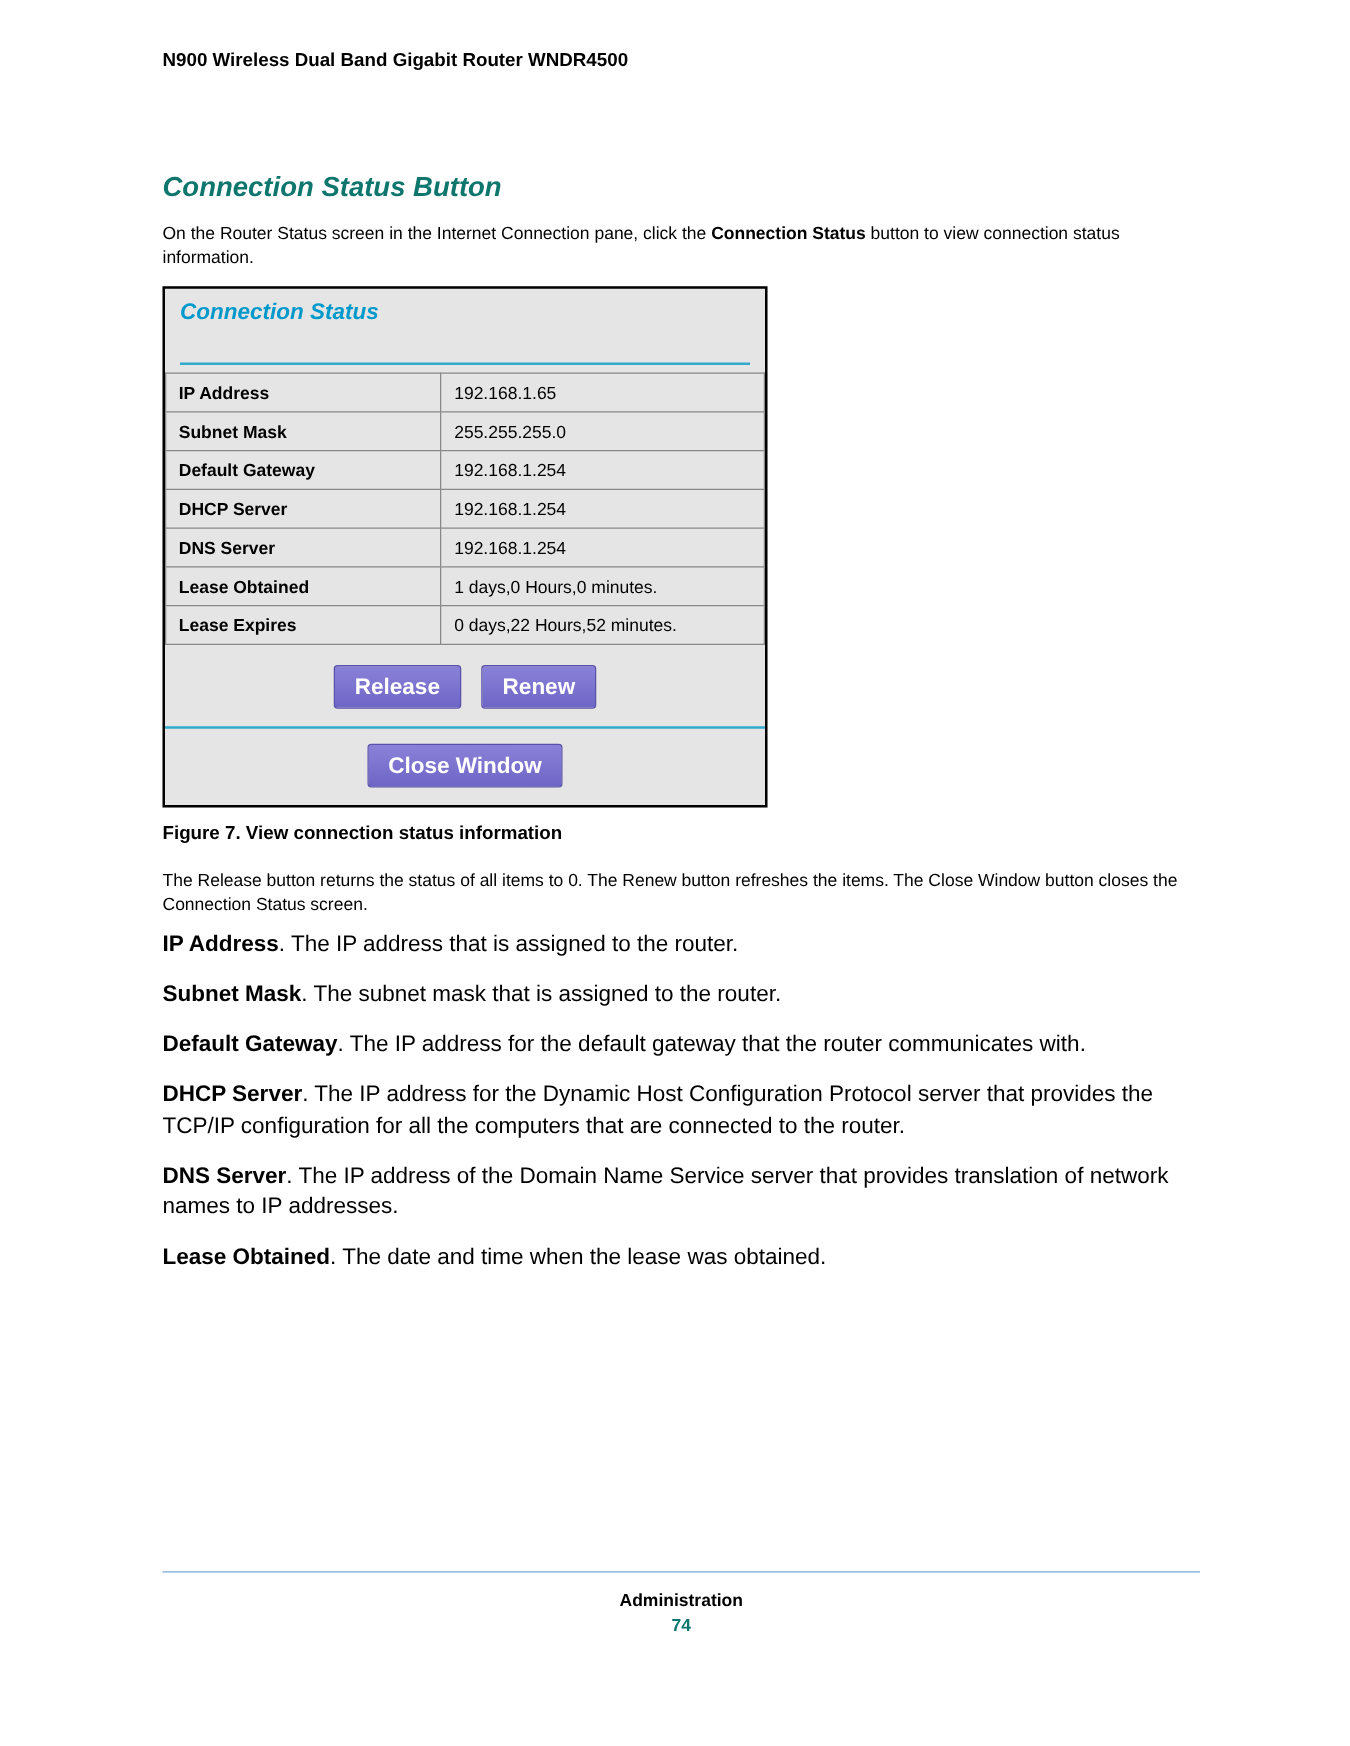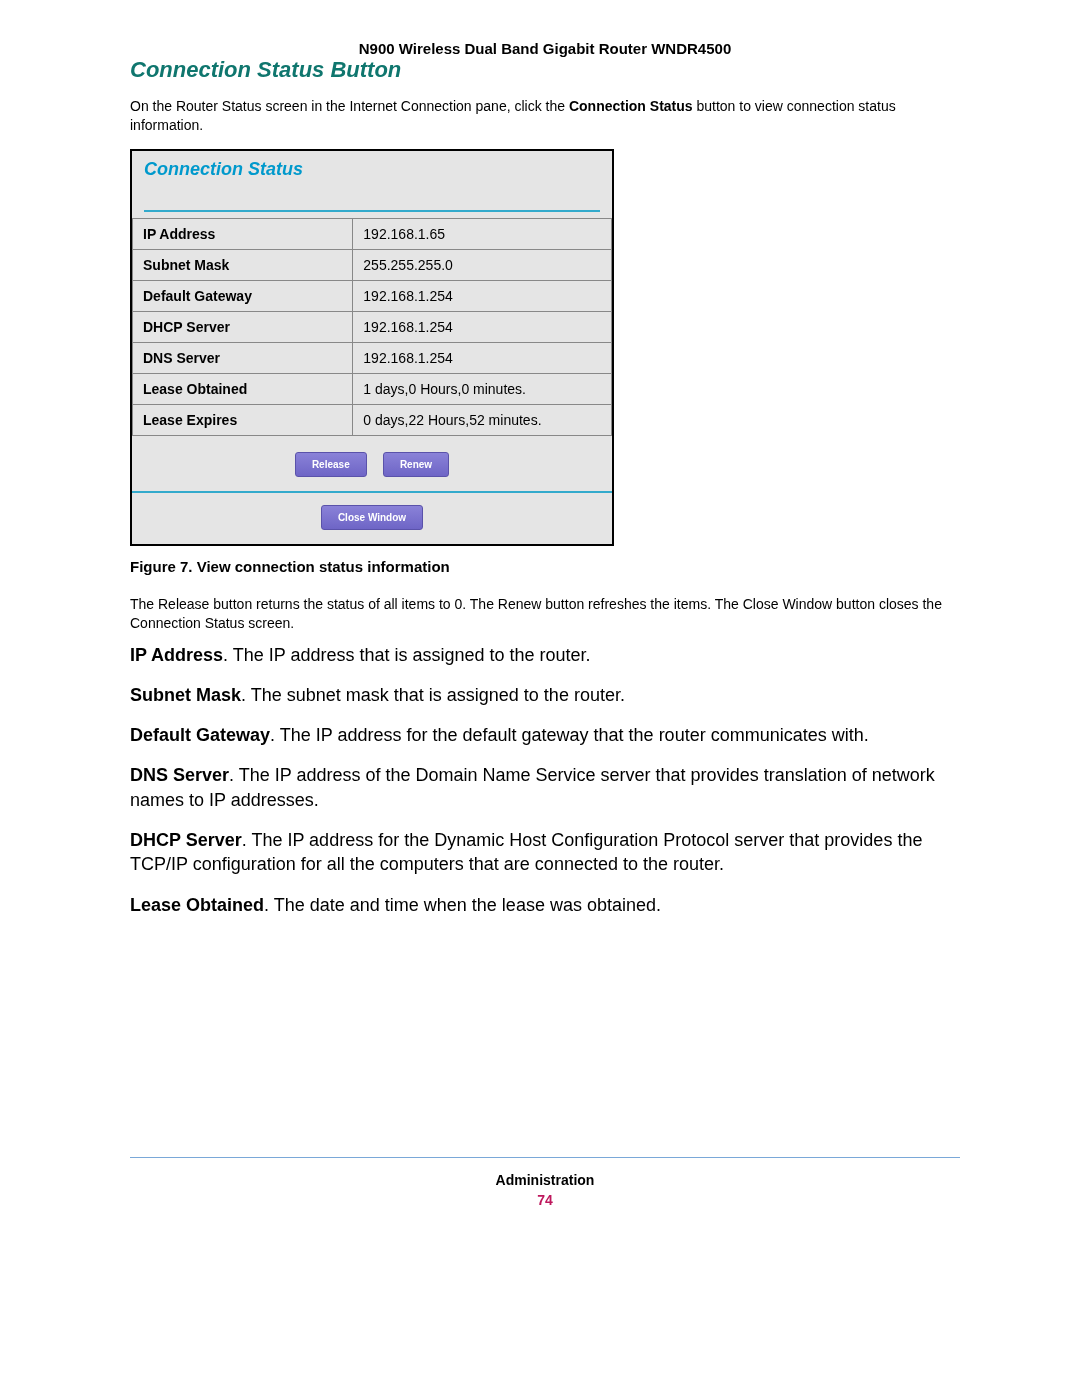--- a/index.html
+++ b/index.html
@@ -7,23 +7,24 @@
     padding: 0;
     background: #fff;
     font-family: Arial, Helvetica, sans-serif;
     color: #000;
     width: 1080px;
   }
   .page {
     padding: 40px 120px 30px 130px;
   }
   .doc-header {
-    text-align: center;
+    text-align: left;
     font-weight: bold;
     font-size: 15px;
+    margin-bottom: 80px;
   }
   .section-heading {
     font-family: "Gill Sans", "Gill Sans MT", "Trebuchet MS", Arial, sans-serif;
     font-style: italic;
     font-size: 22px;
     color: #0f766e;
     margin: 0 0 14px 0;
   }
   .body-text {
     font-size: 14px;
@@ -69,21 +70,21 @@
   }
   .ss-buttons {
     text-align: center;
     padding: 16px 0 8px 0;
   }
   .ss-btn {
     display: inline-block;
     background: linear-gradient(#8a82d8, #6e65c6);
     color: #fff;
     font-weight: bold;
-    font-size: 10px;
+    font-size: 18px;
     padding: 6px 16px;
     border-radius: 3px;
     margin: 0 6px;
     border: 1px solid #5a52aa;
     cursor: pointer;
     text-align: center;
   }
   .ss-divider2 {
     height: 2px;
     background: #33aacc;
@@ -108,21 +109,21 @@
     border: none;
     border-top: 1px solid #7aa8d8;
     margin: 240px 0 14px 0;
   }
   .footer {
     text-align: center;
     font-size: 14px;
   }
   .footer .chapter { font-weight: bold; }
   .footer .pagenum {
-    color: #be185d;
+    color: #0f766e;
     font-weight: bold;
     margin-top: 4px;
   }
 </style>
 </head>
 <body>
 
 <div class="page">
 
   <div class="doc-header">N900 Wireless Dual Band Gigabit Router WNDR4500</div>
@@ -182,22 +183,22 @@
     </div>
     <div class="figure-caption">Figure 7. View connection status information</div>
   </div>
 
   <p class="body-text">The Release button returns the status of all items to 0. The Renew button refreshes the items. The Close Window button closes the Connection Status screen.</p>
 
   <div id="definitions">
       <p class="def"><span class="term">IP Address</span><span>. The IP address that is assigned to the router.</span></p>
       <p class="def"><span class="term">Subnet Mask</span><span>. The subnet mask that is assigned to the router.</span></p>
       <p class="def"><span class="term">Default Gateway</span><span>. The IP address for the default gateway that the router communicates with.</span></p>
+      <p class="def"><span class="term">DHCP Server</span><span>. The IP address for the Dynamic Host Configuration Protocol server that provides the TCP/IP configuration for all the computers that are connected to the router.</span></p>
       <p class="def"><span class="term">DNS Server</span><span>. The IP address of the Domain Name Service server that provides translation of network names to IP addresses.</span></p>
-      <p class="def"><span class="term">DHCP Server</span><span>. The IP address for the Dynamic Host Configuration Protocol server that provides the TCP/IP configuration for all the computers that are connected to the router.</span></p>
       <p class="def"><span class="term">Lease Obtained</span><span>. The date and time when the lease was obtained.</span></p>
     </div>
 
   <hr class="footer-rule">
   <div class="footer">
     <div class="chapter">Administration</div>
     <div class="pagenum">74</div>
   </div>
 
 </div>

